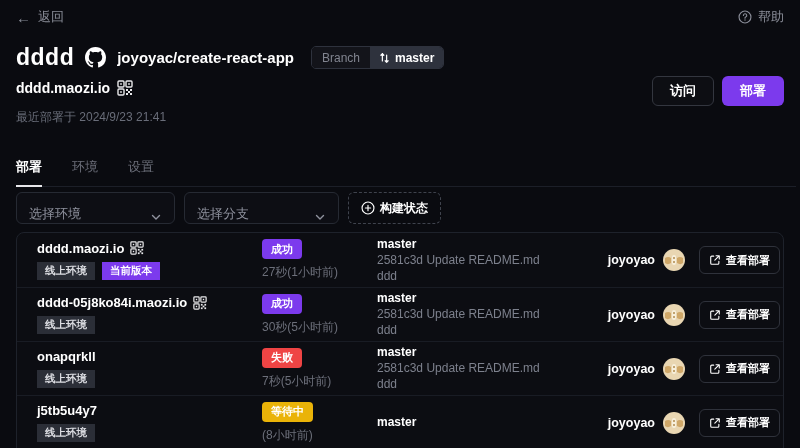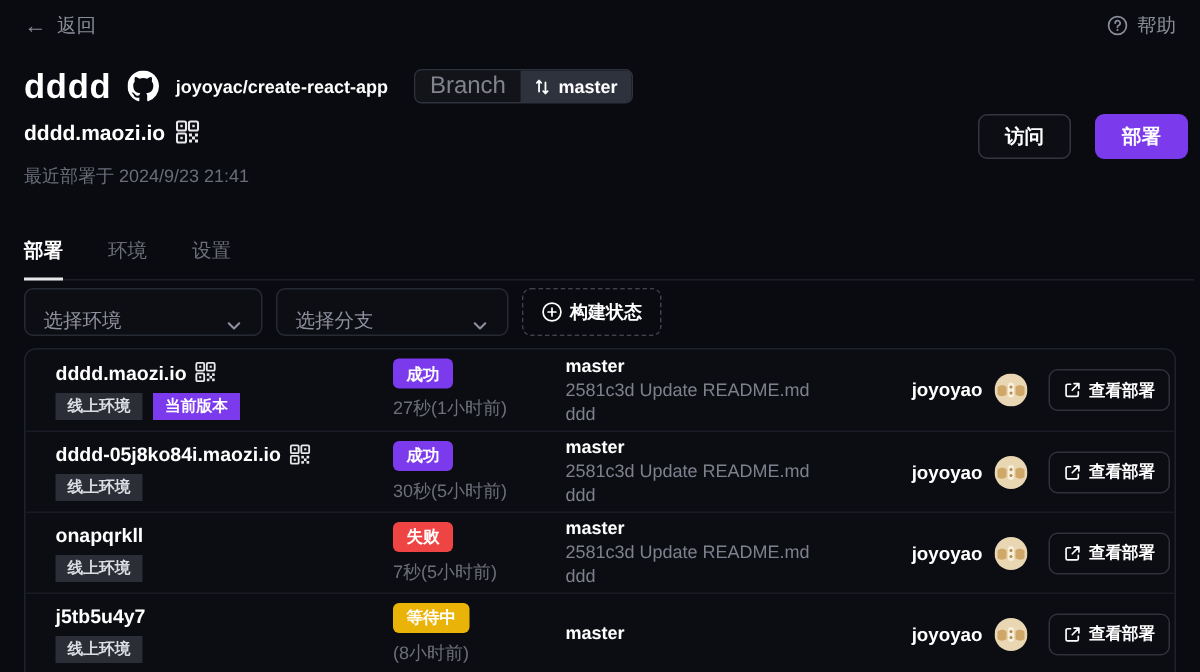--- a/index.html
+++ b/index.html
@@ -9,30 +9,30 @@
   
   .topbar { position:absolute; top:0; left:0; right:0; height:34px; display:flex; align-items:center; justify-content:space-between; padding:0 16px; }
   .back-link { display:flex; align-items:center; gap:7px; color:#8a8d98; font-size:13px; cursor:pointer; }
   .back-arrow { font-size:15px; line-height:1; color:#8a8d98; }
   .help-link { display:flex; align-items:center; gap:6px; color:#8a8d98; font-size:13px; cursor:pointer; }
 
   
   .title-row { position:absolute; top:44px; left:16px; display:flex; align-items:center; gap:11px; }
   .project-name { font-size:23px; font-weight:bold; letter-spacing:.5px; }
   .gh-icon svg { display:block; }
-  .repo-name { font-size:12px; font-weight:bold; }
+  .repo-name { font-size:15px; font-weight:bold; }
   .branch-pill { display:flex; align-items:stretch; border:1px solid #2e323d; border-radius:5px; overflow:hidden; height:23px; margin-left:6px; }
-  .branch-pill-left { display:flex; align-items:center; padding:0 10px; color:#81848f; font-size:16px; background:#13141a; }
+  .branch-pill-left { display:flex; align-items:center; padding:0 10px; color:#81848f; font-size:12px; background:#13141a; }
   .branch-pill-right { display:flex; align-items:center; gap:5px; padding:0 9px; color:#fff; font-size:12px; font-weight:bold; background:#2e323d; }
 
   .domain-row { position:absolute; top:80px; left:16px; display:flex; align-items:center; gap:7px; }
   .domain-text { font-size:14px; font-weight:bold; }
   .deployed-line { position:absolute; top:109px; left:16px; font-size:12px; color:#696d79; }
 
-  .header-actions { position:absolute; top:76px; right:8px; display:flex; gap:16px; }
+  .header-actions { position:absolute; top:76px; right:16px; display:flex; gap:8px; }
   .btn { display:flex; align-items:center; justify-content:center; height:30px; border-radius:6px; font-size:13px; font-weight:bold; cursor:pointer; font-family:inherit; }
   .btn-visit { width:62px; background:#0d0e13; border:1px solid #33363f; color:#fff; }
   .btn-deploy { width:62px; background:#7c3aed; border:none; color:#fff; }
 
   
   .tabs { position:absolute; top:158px; left:16px; right:4px; display:flex; gap:30px; border-bottom:1px solid #1c1f28; }
   .tab { font-size:13px; color:#6c6f7a; padding-bottom:10px; cursor:pointer; position:relative; }
   .tab.active { color:#fff; font-weight:bold; }
   .tab.active::after { content:""; position:absolute; left:0; right:0; bottom:-1px; height:2px; background:#e7e7ea; }
 

